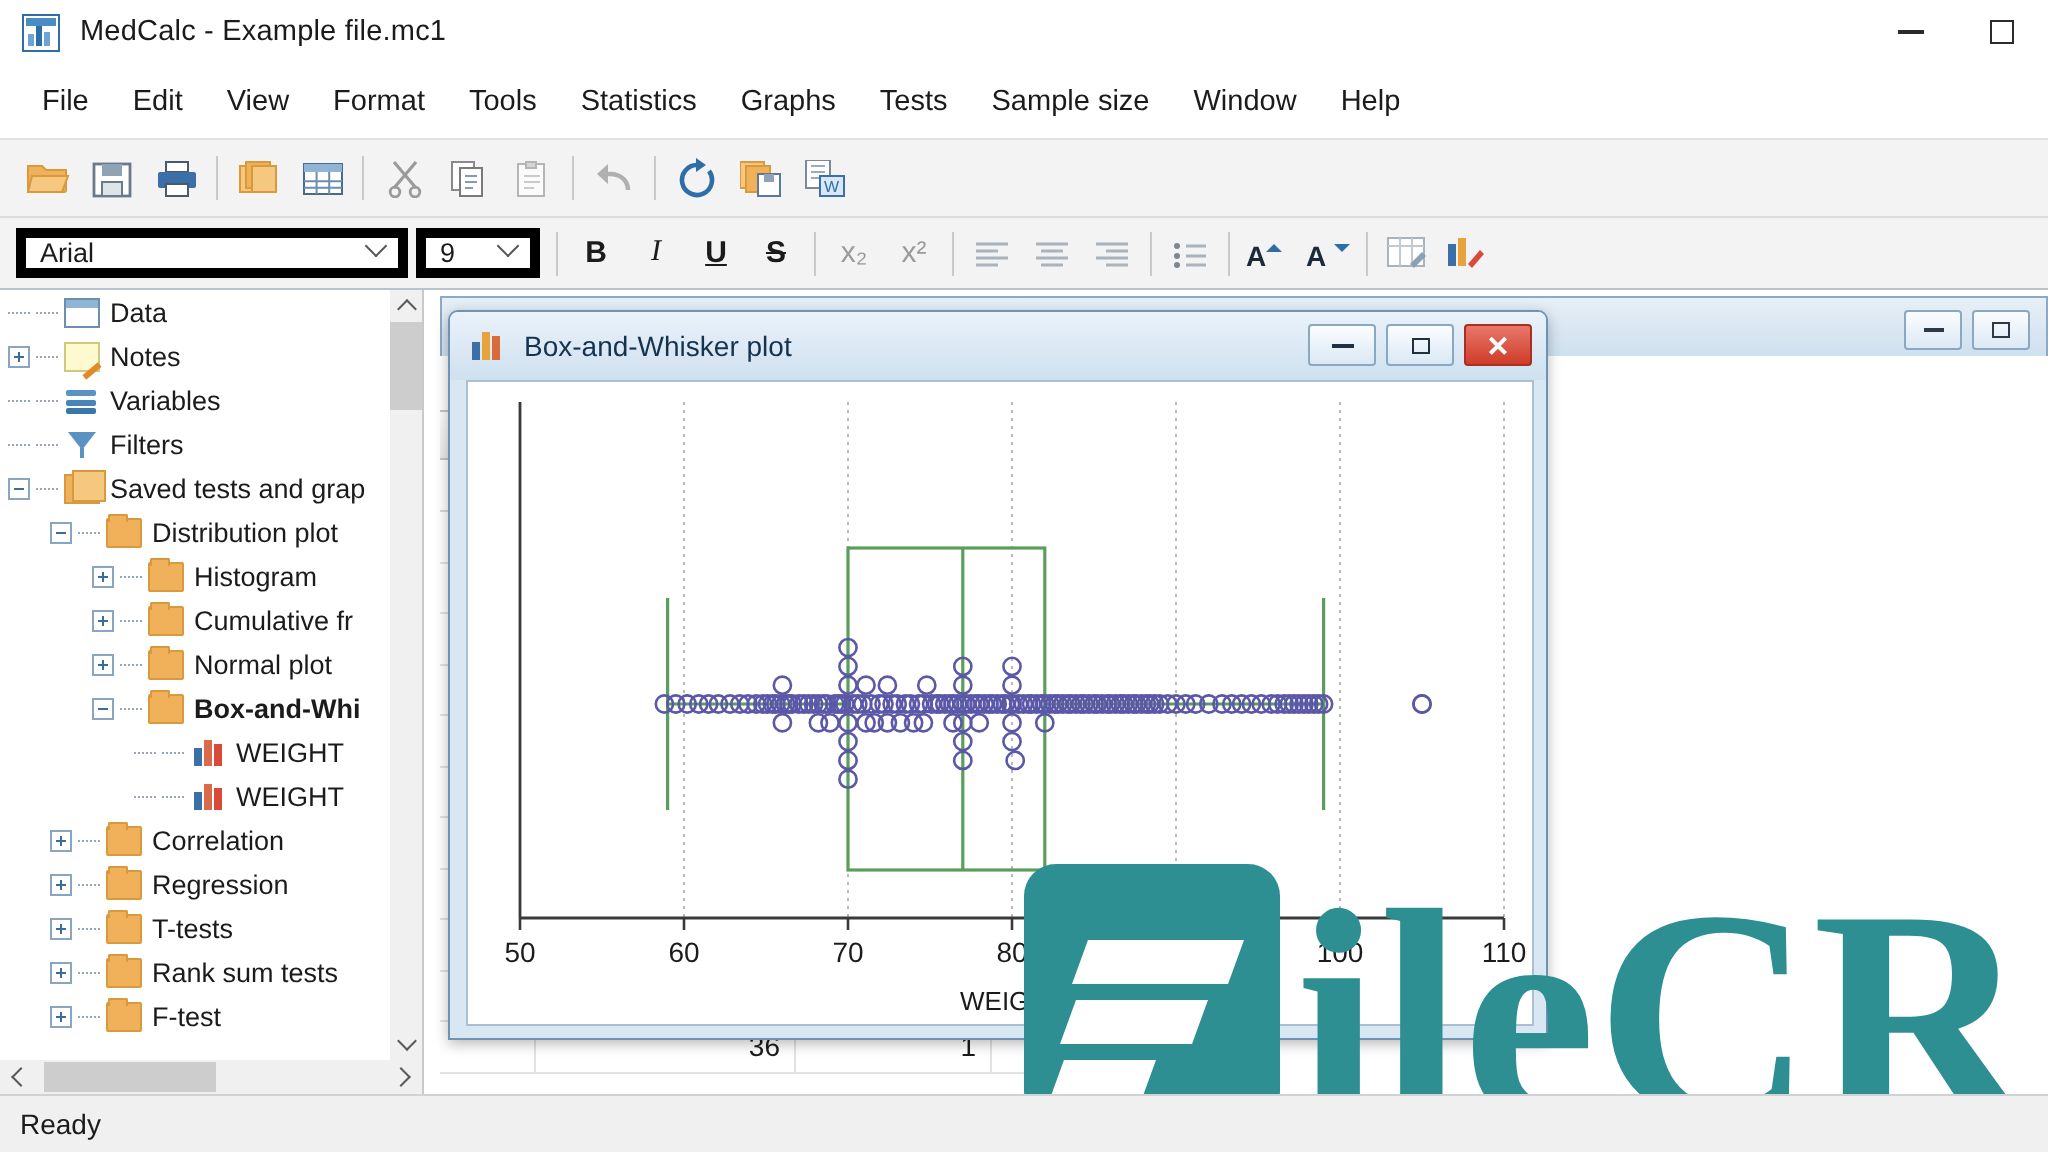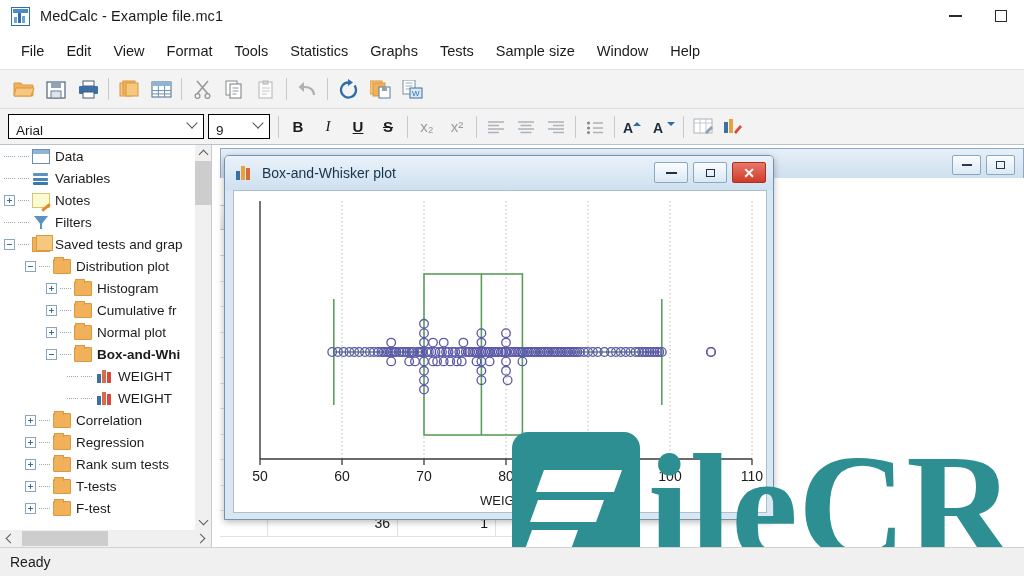--- a/index.html
+++ b/index.html
@@ -71,22 +71,22 @@
   .tb-sep { width: 1px; height: 22px; background: #c9c9c9; margin: 0 4px; }
 
   
   #toolbar2 {
     position: absolute; left: 0; top: 109px; width: 1024px; height: 36px;
     background: #f3f3f3;
     display: flex; align-items: center; padding-left: 8px;
     border-bottom: 1px solid #b9c3cc;
   }
   .combo {
-    height: 25px; background: #fff; border: 1px solid #000000;
-    display: flex; align-items: flex-end; position: relative;
+    height: 25px; background: #fff; border: 5px solid #000000;
+    display: flex; align-items: flex-start; position: relative;
     font-size: 13.5px; color: #1b1b1b;
   }
   #font-combo { width: 196px; padding-left: 7px; }
   #size-combo { width: 62px; padding-left: 7px; margin-left: 4px; }
   .combo .chev {
     position: absolute; right: 7px; top: 50%; margin-top: -2px;
     width: 8px; height: 8px; border-right: 1.4px solid #555; border-bottom: 1.4px solid #555;
     transform: translateY(-50%) rotate(45deg); margin-top: -4px;
   }
   .fmt-btn {
@@ -471,30 +471,30 @@
 
   <div id="sidebar">
     <div id="tree">
         <div class="node" style="padding-left: 4px;">
           <span class="dots"></span>
           <span class="dots"></span>
           <span class="ticon grid"></span>
           <span>Data</span>
         </div>
         <div class="node" style="padding-left: 4px;">
+          <span class="expander plus"></span>
+          <span class="dots"></span>
+          <span class="ticon notes"></span>
+          <span>Notes</span>
+        </div>
+        <div class="node" style="padding-left: 4px;">
           <span class="dots"></span>
           <span class="dots"></span>
           <span class="ticon layers"></span>
           <span>Variables</span>
-        </div>
-        <div class="node" style="padding-left: 4px;">
-          <span class="expander plus"></span>
-          <span class="dots"></span>
-          <span class="ticon notes"></span>
-          <span>Notes</span>
         </div>
         <div class="node" style="padding-left: 4px;">
           <span class="dots"></span>
           <span class="dots"></span>
           <span class="ticon filter"></span>
           <span>Filters</span>
         </div>
         <div class="node" style="padding-left: 4px;">
           <span class="expander"></span>
           <span class="dots"></span>
@@ -560,27 +560,27 @@
         <div class="node" style="padding-left: 25px;">
           <span class="expander plus"></span>
           <span class="dots"></span>
           <span class="ticon folder"></span>
           <span>Regression</span>
         </div>
         <div class="node" style="padding-left: 25px;">
           <span class="expander plus"></span>
           <span class="dots"></span>
           <span class="ticon folder"></span>
-          <span>Rank sum tests</span>
+          <span>T-tests</span>
         </div>
         <div class="node" style="padding-left: 25px;">
           <span class="expander plus"></span>
           <span class="dots"></span>
           <span class="ticon folder"></span>
-          <span>T-tests</span>
+          <span>Rank sum tests</span>
         </div>
         <div class="node" style="padding-left: 25px; align-items: center;">
           <span class="expander plus"></span>
           <span class="dots"></span>
           <span class="ticon folder"></span>
           <span>F-test</span>
         </div>
       </div>
     <div id="sb-vtrack">
       <div class="sb-arrow up">

